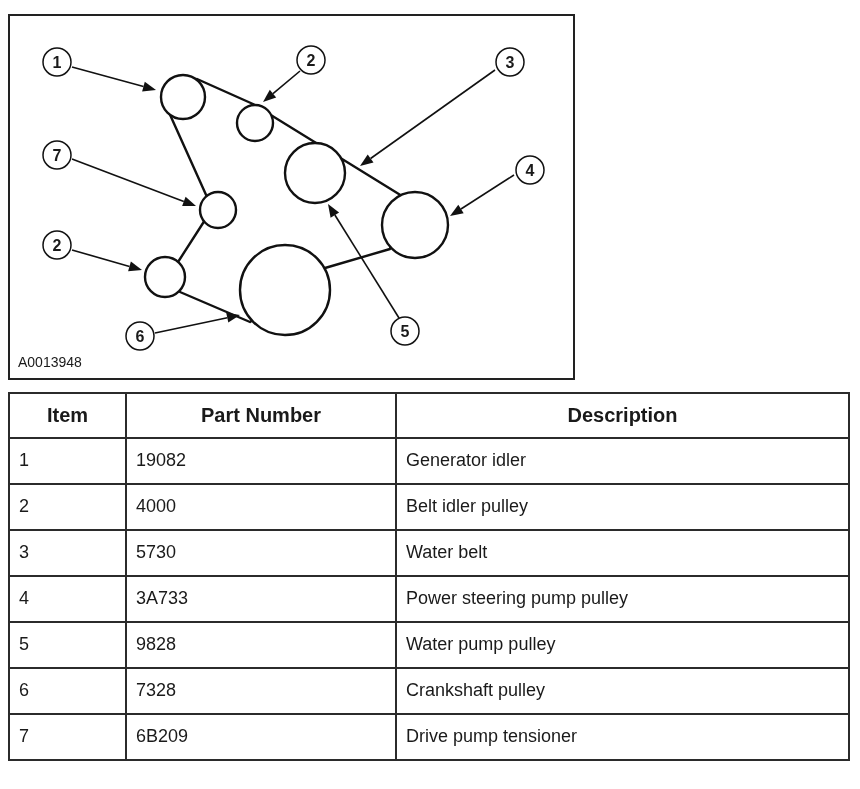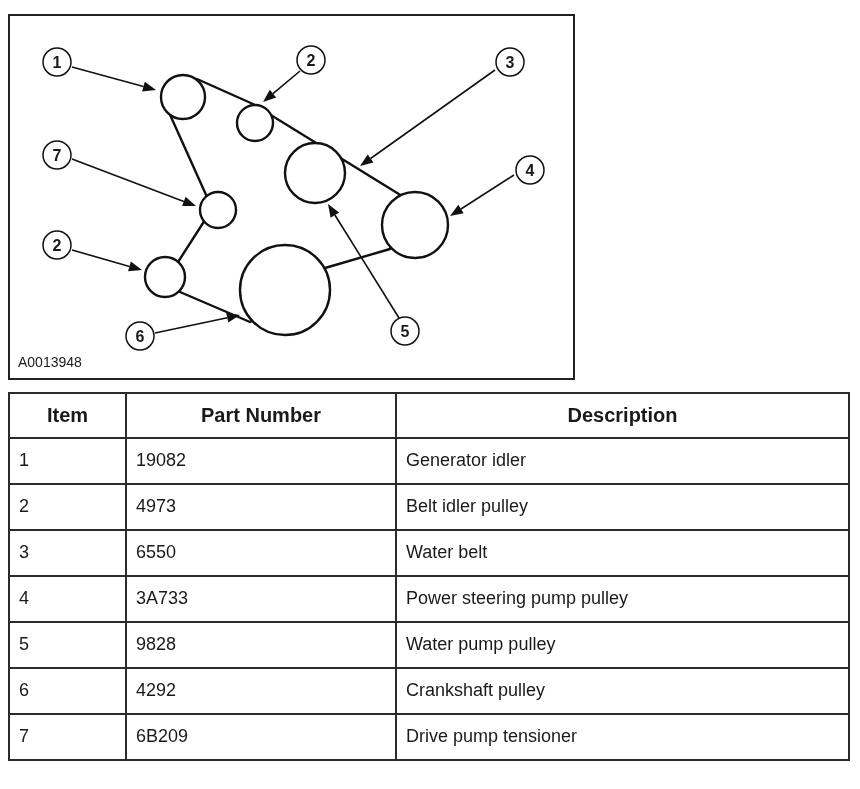--- a/index.html
+++ b/index.html
@@ -151,41 +151,41 @@
       </tr>
     </thead>
     <tbody>
       <tr>
         <td>1</td>
         <td>19082</td>
         <td>Generator idler</td>
       </tr>
       <tr>
         <td>2</td>
-        <td>4973</td>
+        <td>4000</td>
         <td>Belt idler pulley</td>
       </tr>
       <tr>
         <td>3</td>
-        <td>6550</td>
+        <td>5730</td>
         <td>Water belt</td>
       </tr>
       <tr>
         <td>4</td>
         <td>3A733</td>
         <td>Power steering pump pulley</td>
       </tr>
       <tr>
         <td>5</td>
         <td>9828</td>
         <td>Water pump pulley</td>
       </tr>
       <tr>
         <td>6</td>
-        <td>4292</td>
+        <td>7328</td>
         <td>Crankshaft pulley</td>
       </tr>
       <tr>
         <td>7</td>
         <td>6B209</td>
         <td>Drive pump tensioner</td>
       </tr>
     </tbody>
   </table>
 

